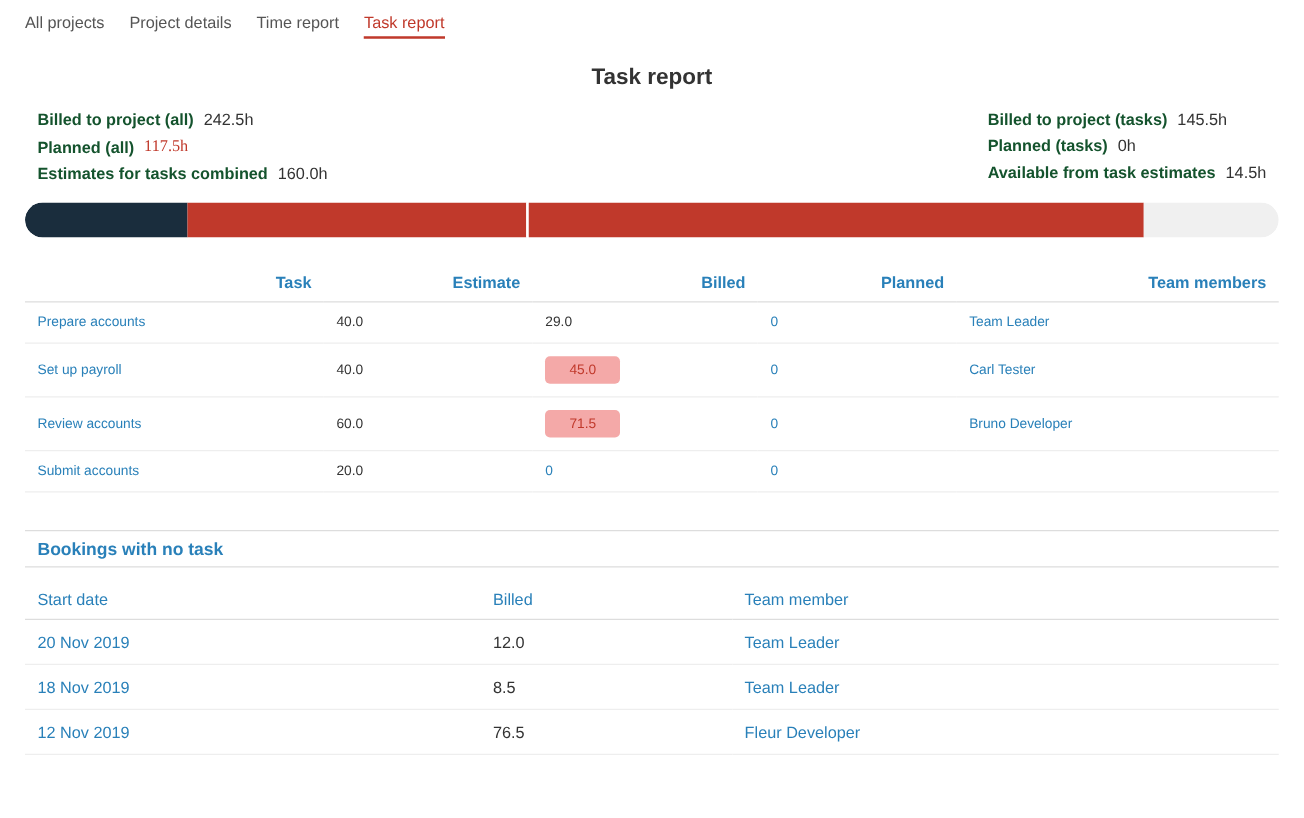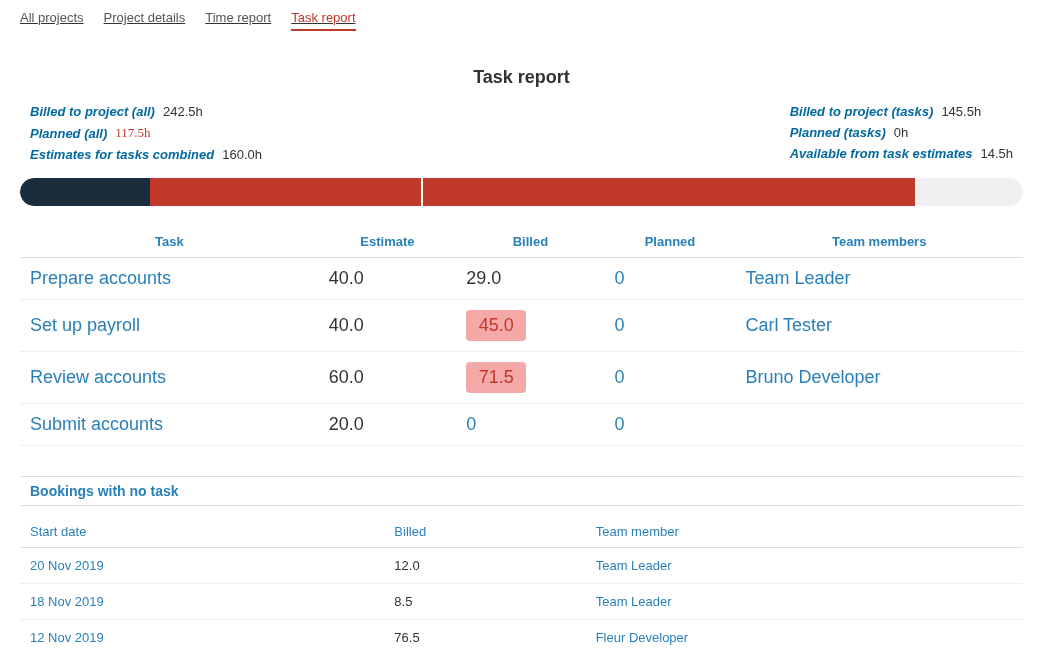--- a/index.html
+++ b/index.html
@@ -9,23 +9,22 @@
       color: #333;
       background: #fff;
       padding: 10px 20px;
       width: 1043px;
     }
 
     
     .nav-tabs {
       display: flex;
       gap: 20px;
-      margin-bottom: 36px;
+      margin-bottom: 20px;
       border-bottom: none;
-      text-decoration: underline;
     }
     .nav-tab {
       font-size: 13px;
       color: #555;
       cursor: pointer;
       padding-bottom: 4px;
       text-decoration: none;
     }
     .nav-tab.active {
       color: #c0392b;
@@ -55,22 +54,21 @@
       gap: 6px;
     }
     .stat-row {
       display: flex;
       align-items: center;
       gap: 8px;
       font-size: 13px;
     }
     .stat-label {
       font-weight: bold;
-      color: #0369a1;
-      font-style: italic;
+      color: #14532d;
     }
     .stat-value {
       color: #c0392b;
       font-weight: normal;
       font-family: Liberation Serif, serif;
     }
     .stat-value-normal {
       color: #333;
     }
 
@@ -109,27 +107,27 @@
     
     .report-table {
       width: 100%;
       border-collapse: collapse;
       margin-bottom: 30px;
     }
     .report-table th {
       color: #2980b9;
       font-weight: 600;
       font-size: 13px;
-      text-align: center;
+      text-align: right;
       padding: 8px 10px;
       border-bottom: 1px solid #ddd;
     }
     .report-table td {
       padding: 10px 10px;
-      font-size: 18px;
+      font-size: 11px;
       border-bottom: 1px solid #eee;
       vertical-align: middle;
     }
     .report-table td.task-name {
       color: #2980b9;
       cursor: pointer;
     }
     .report-table td.num {
       color: #333;
       text-align: left;

